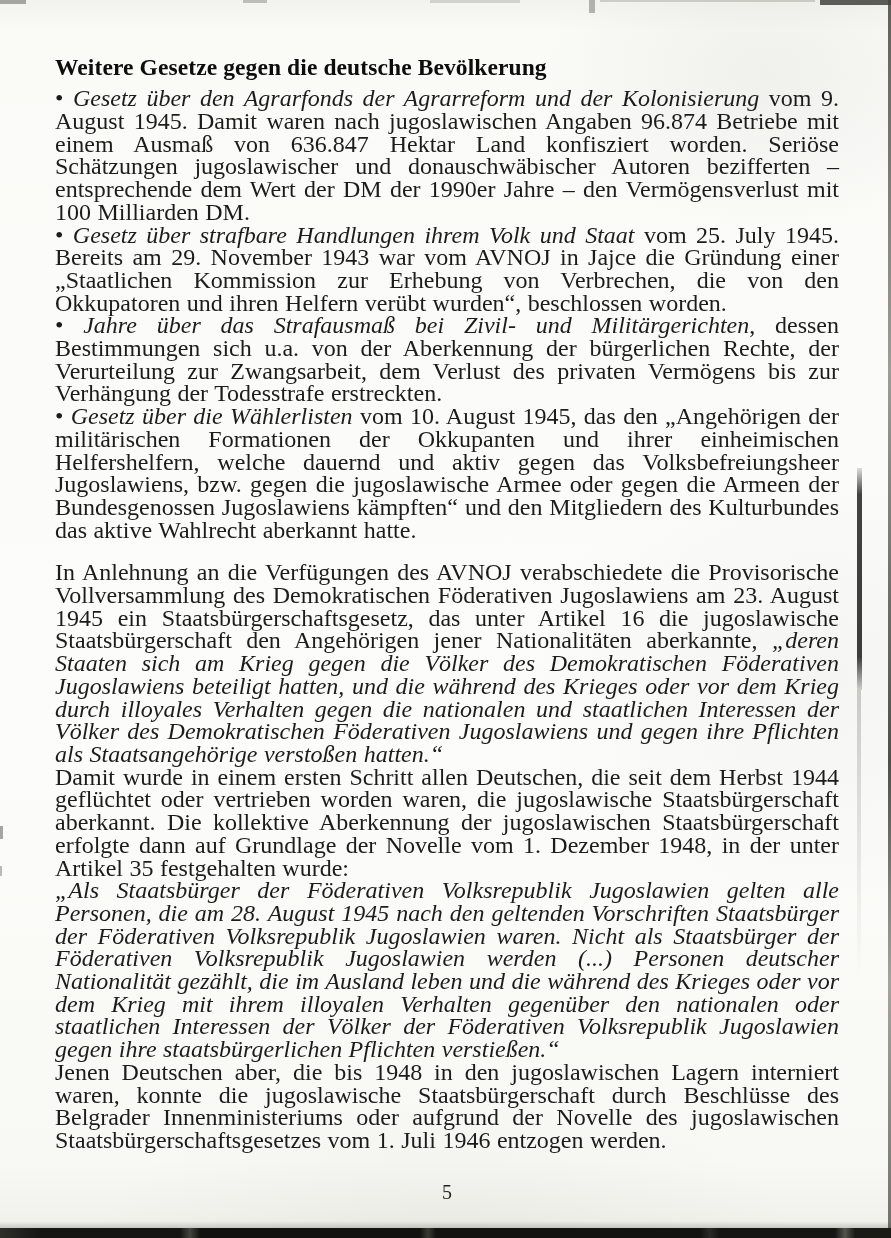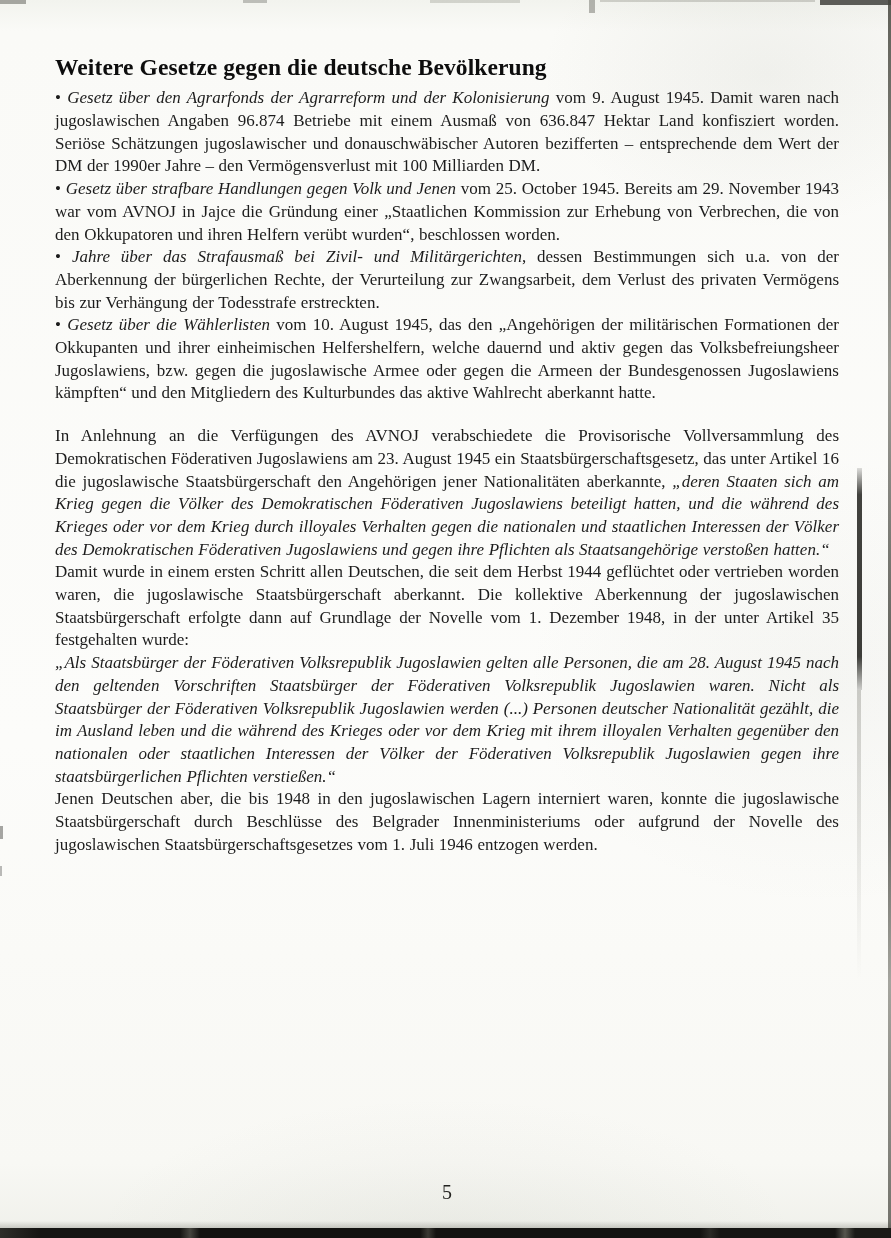--- a/index.html
+++ b/index.html
@@ -28,21 +28,21 @@
     font-size: 23.5px;
     line-height: 1.12;
     font-weight: 700;
     color: #0d0d0d;
     margin: 0 0 7px 0;
     letter-spacing: 0.1px;
   }
   .section-2 { margin-top: 20px; }
   .para {
     margin: 0;
-    font-size: 17px;
+    font-size: 24px;
     line-height: 22.7px;
     text-align: justify;
     -webkit-hyphens: auto;
     hyphens: auto;
     word-spacing: 0.02em;
   }
   .it { font-style: italic; }
   .page-number {
     position: absolute;
     top: 1181px;
@@ -96,21 +96,21 @@
 </head>
 <body>
 
 <div class="page">
 
   <div class="content">
 
     <div class="section">
       <h1 class="section-heading">Weitere Gesetze gegen die deutsche Bevölkerung</h1>
       <p class="para"><span>• </span><span class="it">Gesetz über den Agrarfonds der Agrarreform und der Kolonisierung</span><span> vom 9. August 1945. Damit waren nach jugoslawischen Angaben 96.874 Betriebe mit einem Ausmaß von 636.847 Hektar Land konfisziert worden. Seriöse Schätzungen jugoslawischer und donauschwäbischer Autoren bezifferten – entsprechende dem Wert der DM der 1990er Jahre – den Vermögensverlust mit 100 Milliarden DM.</span></p>
-      <p class="para"><span>• </span><span class="it">Gesetz über strafbare Handlungen gegen Volk und Jenen</span><span> vom 25. October 1945. Bereits am 29. November 1943 war vom AVNOJ in Jajce die Gründung einer „Staatlichen Kommission zur Erhebung von Verbrechen, die von den Okkupatoren und ihren Helfern verübt wurden“, beschlossen worden.</span></p>
+      <p class="para"><span>• </span><span class="it">Gesetz über strafbare Handlungen ihrem Volk und Staat</span><span> vom 25. July 1945. Bereits am 29. November 1943 war vom AVNOJ in Jajce die Gründung einer „Staatlichen Kommission zur Erhebung von Verbrechen, die von den Okkupatoren und ihren Helfern verübt wurden“, beschlossen worden.</span></p>
       <p class="para"><span>• </span><span class="it">Jahre über das Strafausmaß bei Zivil- und Militärgerichten</span><span>, dessen Bestimmungen sich u.a. von der Aberkennung der bürgerlichen Rechte, der Verurteilung zur Zwangsarbeit, dem Verlust des privaten Vermögens bis zur Verhängung der Todesstrafe erstreckten.</span></p>
       <p class="para"><span>• </span><span class="it">Gesetz über die Wählerlisten</span><span> vom 10. August 1945, das den „Angehörigen der militärischen Formationen der Okkupanten und ihrer einheimischen Helfershelfern, welche dauernd und aktiv gegen das Volksbefreiungsheer Jugoslawiens, bzw. gegen die jugoslawische Armee oder gegen die Armeen der Bundesgenossen Jugoslawiens kämpften“ und den Mitgliedern des Kulturbundes das aktive Wahlrecht aberkannt hatte.</span></p>
     </div>
 
     <div class="section section-2">
       <p class="para"><span>In Anlehnung an die Verfügungen des AVNOJ verabschiedete die Provisorische Vollversammlung des Demokratischen Föderativen Jugoslawiens am 23. August 1945 ein Staatsbürgerschaftsgesetz, das unter Artikel 16 die jugoslawische Staatsbürgerschaft den Angehörigen jener Nationalitäten aberkannte, </span><span class="it">„deren Staaten sich am Krieg gegen die Völker des Demokratischen Föderativen Jugoslawiens beteiligt hatten, und die während des Krieges oder vor dem Krieg durch illoyales Verhalten gegen die nationalen und staatlichen Interessen der Völker des Demokratischen Föderativen Jugoslawiens und gegen ihre Pflichten als Staatsangehörige verstoßen hatten.“</span></p>
       <p class="para"><span>Damit wurde in einem ersten Schritt allen Deutschen, die seit dem Herbst 1944 geflüchtet oder vertrieben worden waren, die jugoslawische Staatsbürgerschaft aberkannt. Die kollektive Aberkennung der jugoslawischen Staatsbürgerschaft erfolgte dann auf Grundlage der Novelle vom 1. Dezember 1948, in der unter Artikel 35 festgehalten wurde:</span></p>
       <p class="para"><span class="it">„Als Staatsbürger der Föderativen Volksrepublik Jugoslawien gelten alle Personen, die am 28. August 1945 nach den geltenden Vorschriften Staatsbürger der Föderativen Volksrepublik Jugoslawien waren. Nicht als Staatsbürger der Föderativen Volksrepublik Jugoslawien werden (...) Personen deutscher Nationalität gezählt, die im Ausland leben und die während des Krieges oder vor dem Krieg mit ihrem illoyalen Verhalten gegenüber den nationalen oder staatlichen Interessen der Völker der Föderativen Volksrepublik Jugoslawien gegen ihre staatsbürgerlichen Pflichten verstießen.“</span></p>
       <p class="para"><span>Jenen Deutschen aber, die bis 1948 in den jugoslawischen Lagern interniert waren, konnte die jugoslawische Staatsbürgerschaft durch Beschlüsse des Belgrader Innenministeriums oder aufgrund der Novelle des jugoslawischen Staatsbürgerschaftsgesetzes vom 1. Juli 1946 entzogen werden.</span></p>
     </div>

